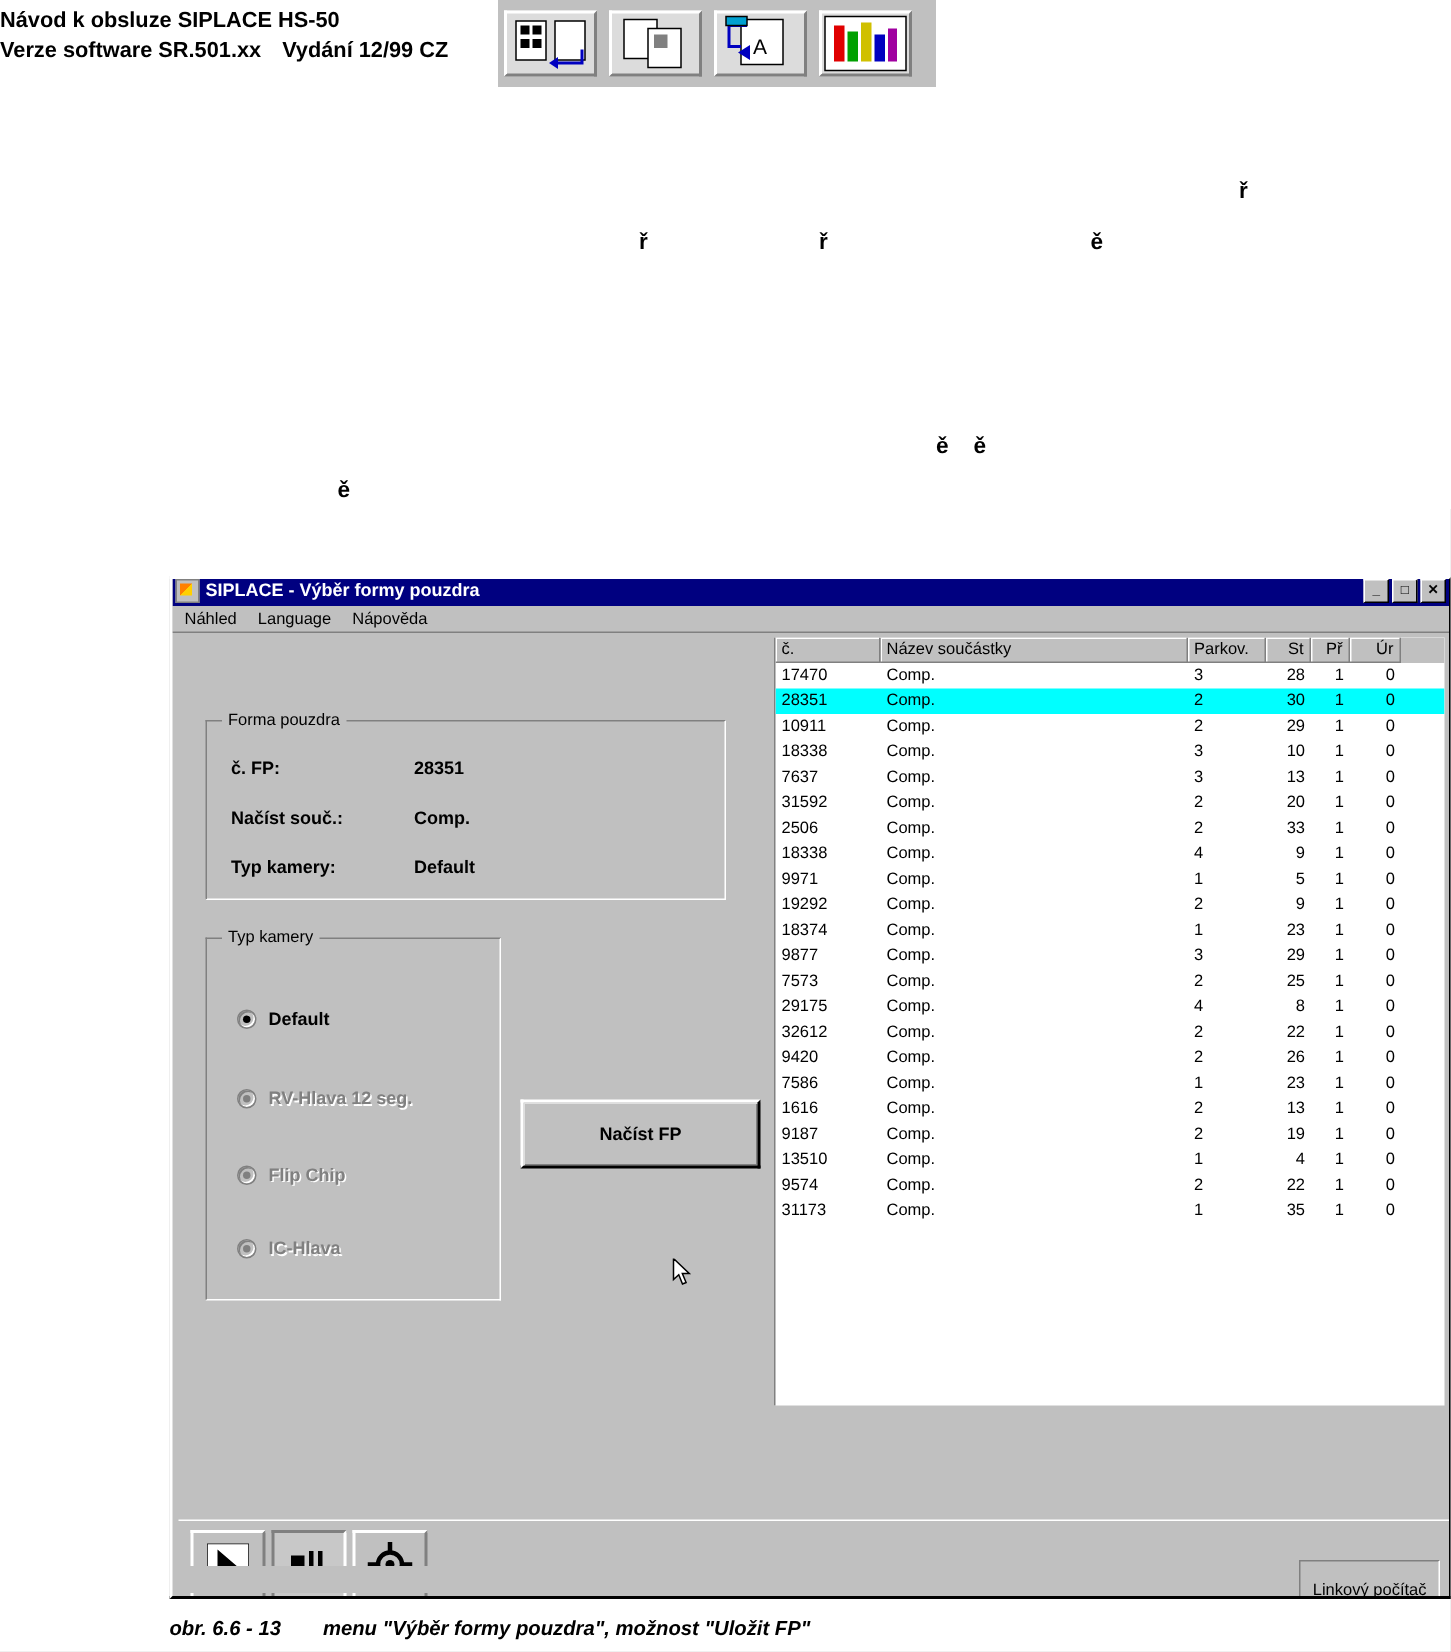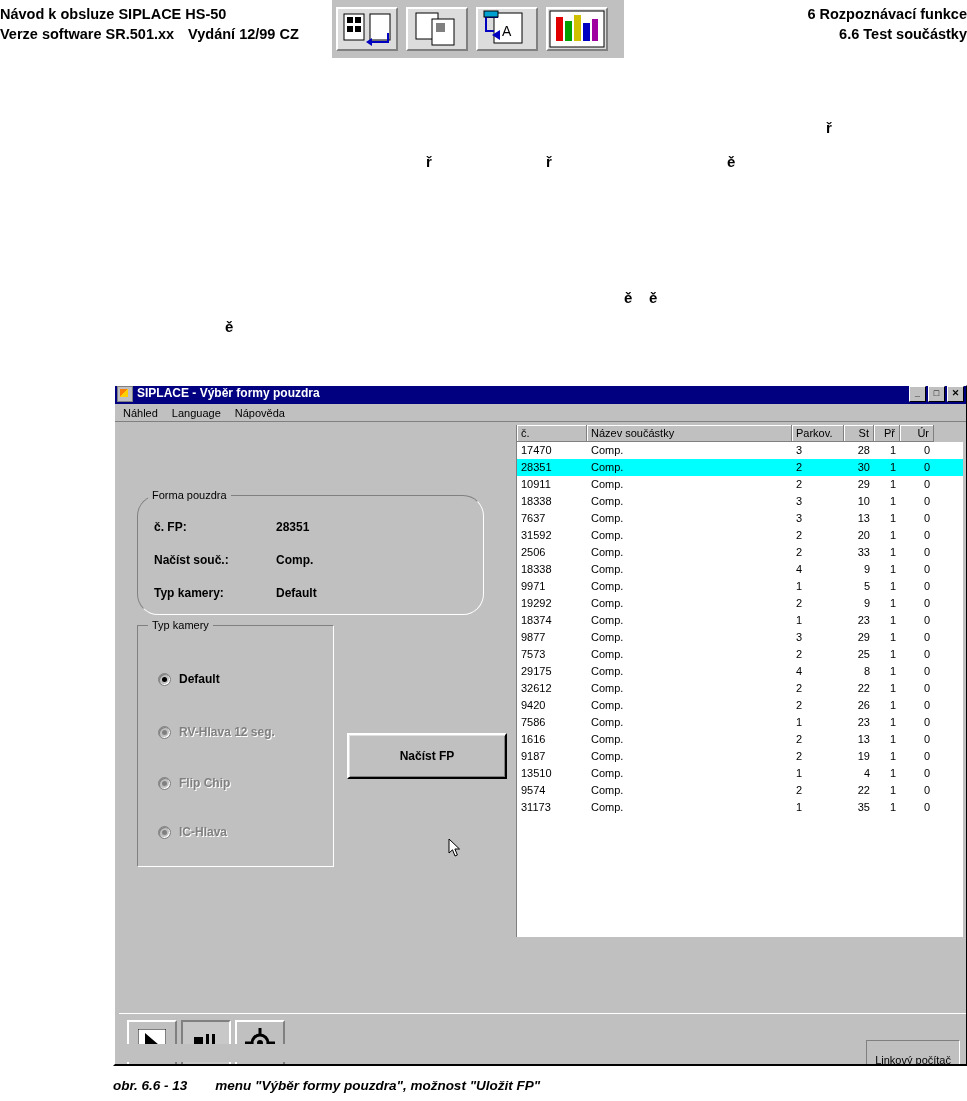--- a/index.html
+++ b/index.html
@@ -162,21 +162,21 @@
     background: #c0c0c0;
   }
   .group-label {
     position: absolute;
     top: -7px; left: 10px;
     background: #c0c0c0;
     padding: 0 4px;
     font-size: 11px;
     color: #000;
   }
-  #grp-forma { left: 18px; top: 70px; width: 345px; height: 118px; border-radius: 21px; }
+  #grp-forma { left: 18px; top: 55px; width: 345px; height: 118px; }
   #grp-kamera { left: 18px; top: 200px; width: 195px; height: 240px; }
 
   .kv {
     position: absolute;
     font-size: 12px;
     font-weight: bold;
     white-space: nowrap;
   }
 
   .radio-row {
@@ -408,24 +408,20 @@
         <rect x="2" y="2" width="54" height="36" fill="#fff" stroke="#000"></rect>
         <rect x="8" y="8" width="7" height="24" fill="#e00000"></rect>
         <rect x="17" y="12" width="7" height="20" fill="#00a000"></rect>
         <rect x="26" y="6" width="7" height="26" fill="#d0c000"></rect>
         <rect x="35" y="14" width="7" height="18" fill="#0000c0"></rect>
         <rect x="44" y="10" width="6" height="22" fill="#a000a0"></rect>
       </svg>
     </div>
   </div>
 
-  <div class="hdr-right">
-    <div>6 Rozpoznávací funkce</div>
-    <div>6.6 Test součástky</div>
-  </div>
 </div>
 
 <div class="mark" style="left:826px; top:119px;">ř</div>
 <div class="mark" style="left:426px; top:153px;">ř</div>
 <div class="mark" style="left:546px; top:153px;">ř</div>
 <div class="mark" style="left:727px; top:153px;">ě</div>
 <div class="mark" style="left:624px; top:289px;">ě</div>
 <div class="mark" style="left:649px; top:289px;">ě</div>
 <div class="mark" style="left:225px; top:318px;">ě</div>
 

